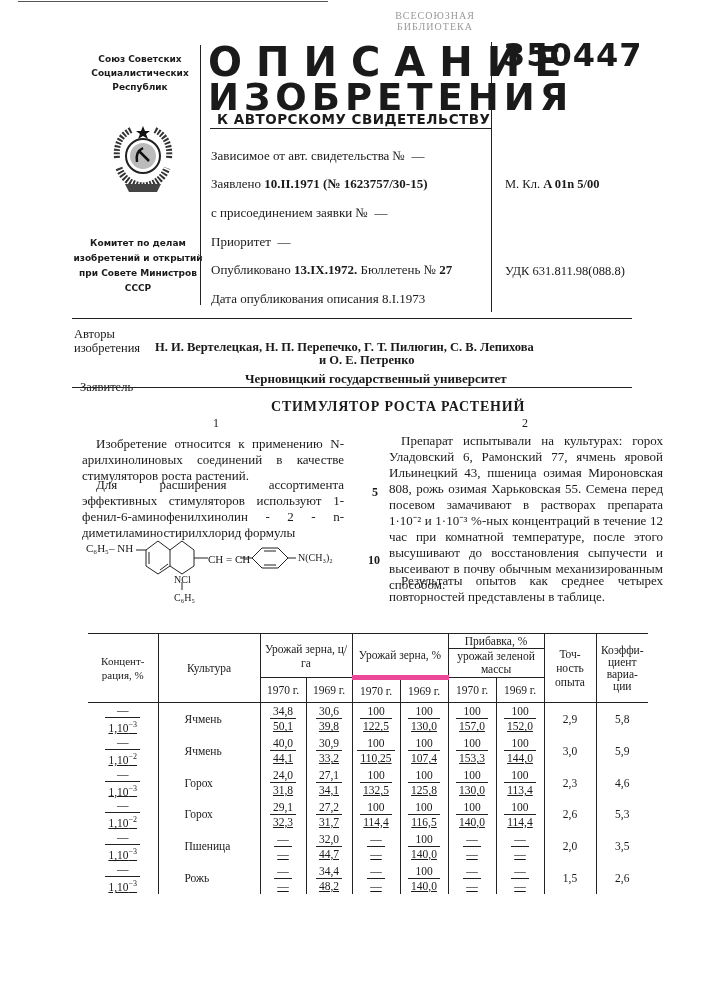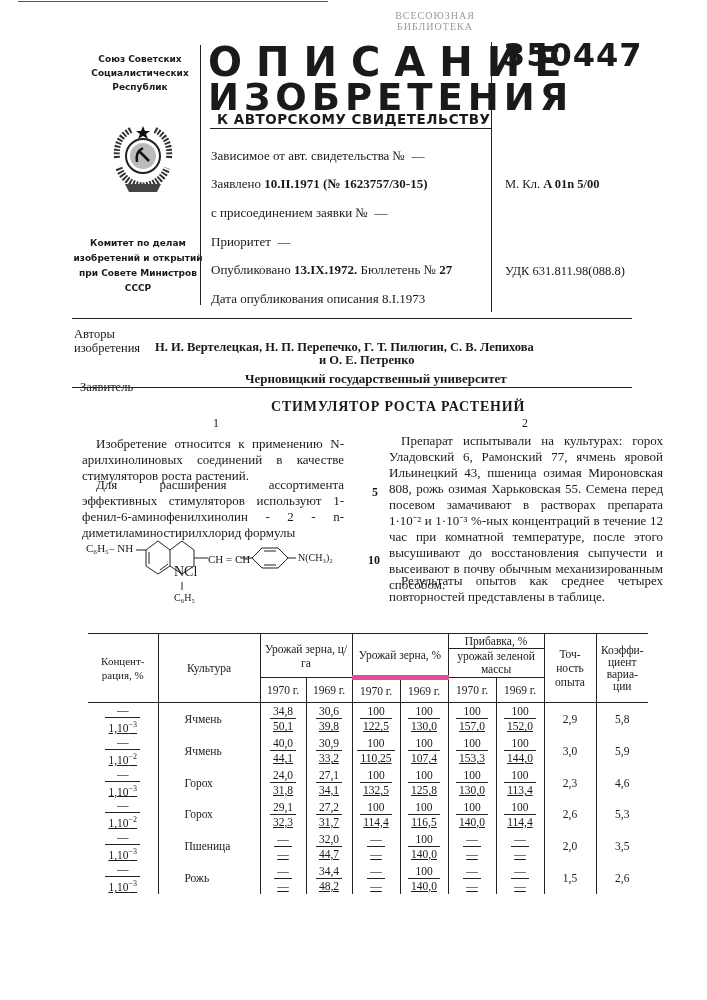--- a/index.html
+++ b/index.html
@@ -149,21 +149,21 @@
       <line x1="104" y1="22" x2="116" y2="22"></line>
       <polygon points="116,22 126,12 142,12 152,22 142,32 126,32"></polygon>
       <line x1="128" y1="15" x2="140" y2="15"></line>
       <line x1="128" y1="29" x2="140" y2="29"></line>
       <line x1="152" y1="22" x2="160" y2="22"></line>
       <line x1="46" y1="46" x2="46" y2="54"></line>
     </g>
   </svg>
   <span class="abs" style="left:122px; top:17px; font-size:11px;">CH = CH</span>
   <span class="abs" style="left:212px; top:16px; font-size:10px;">N(CH₃)₂</span>
-  <span class="abs" style="left:88px; top:28px; font-size:14px;">NCl</span>
+  <span class="abs" style="left:88px; top:38px; font-size:10px;">NCl</span>
   <span class="abs" style="left:88px; top:56px; font-size:10px;">C₆H₅</span>
 </div>
 
 <div class="abs linenum" style="left:372px; top:485px;">5</div>
 <div class="abs linenum" style="left:368px; top:553px;">10</div>
 
 <div class="abs colnum" style="left:522px; top:416px;">2</div>
 <div class="abs para" style="left:389px; top:433px; width:274px; text-indent:12px;">Препарат испытывали на культурах: горох Уладовский 6, Рамонский 77, ячмень яровой Ильинецкий 43, пшеница озимая Мироновская 808, рожь озимая Харьковская 55. Семена перед посевом замачивают в растворах препарата 1·10⁻² и 1·10⁻³ %-ных концентраций в течение 12 час при комнатной температуре, после этого высушивают до восстановления сыпучести и высеивают в почву обычным механизированным способом.</div>
 <div class="abs para" style="left:389px; top:573px; width:274px; text-indent:12px;">Результаты опытов как среднее четырех повторностей представлены в таблице.</div>
 

